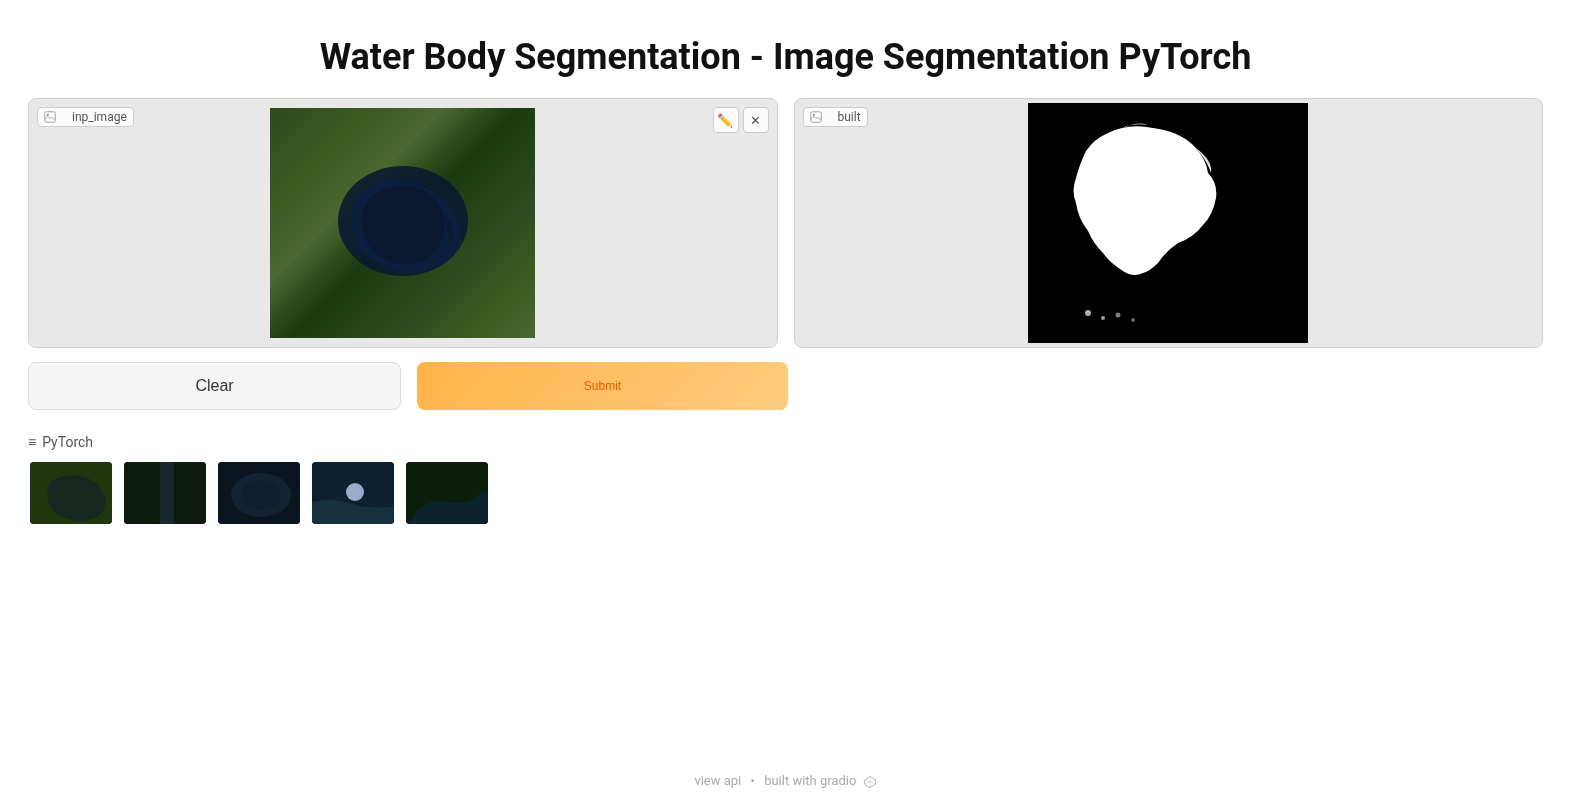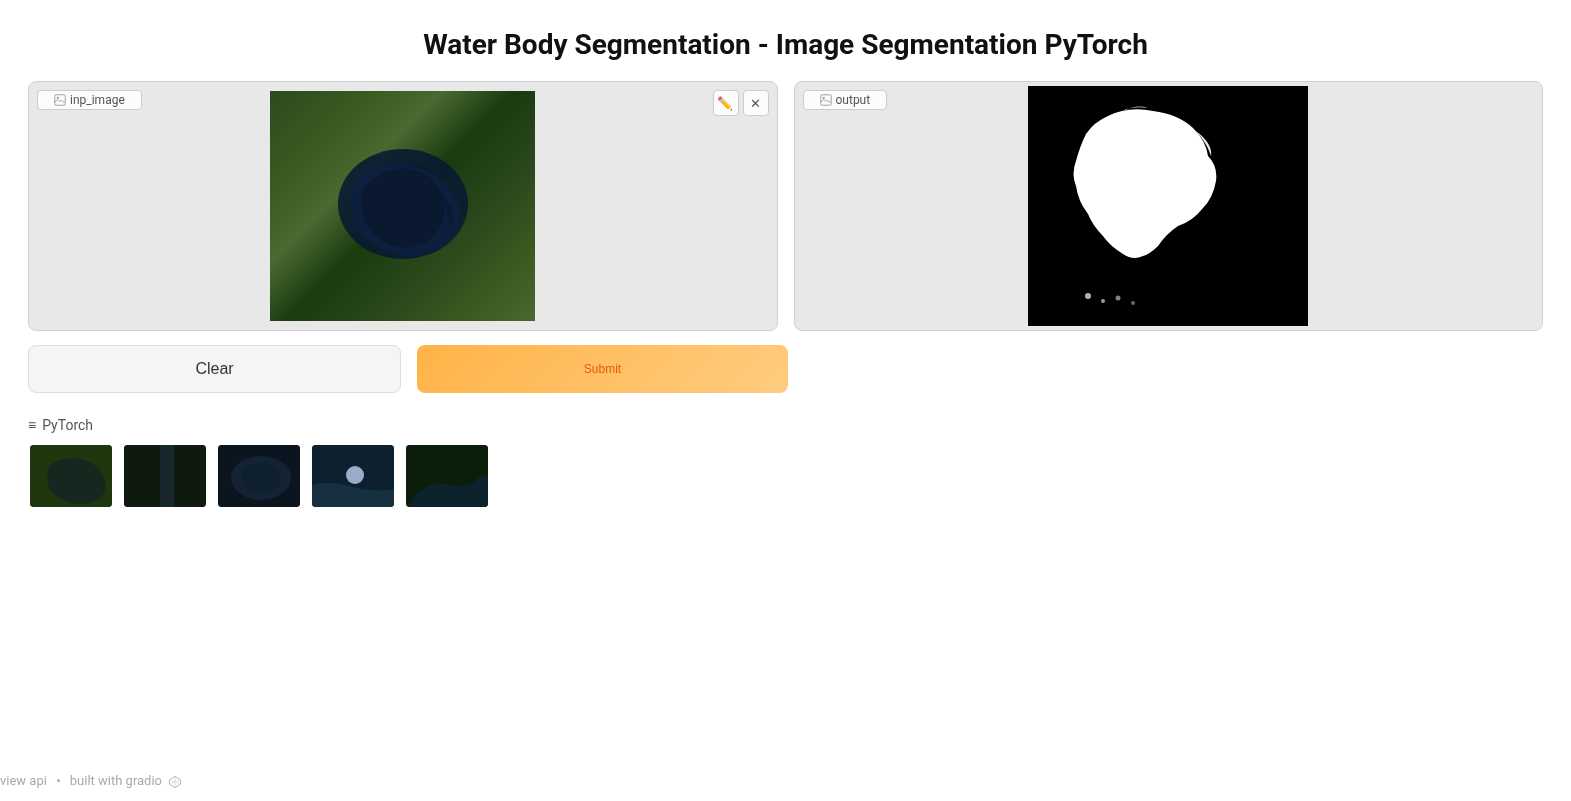--- a/index.html
+++ b/index.html
@@ -5,23 +5,23 @@
     * { box-sizing: border-box; margin: 0; padding: 0; }
     body {
       font-family: -apple-system, BlinkMacSystemFont, 'Segoe UI', Roboto, sans-serif;
       background: #ffffff;
       color: #333;
       min-height: 801px;
     }
 
     .page-title {
       text-align: center;
-      font-size: 28px;
+      font-size: 36px;
       font-weight: 700;
-      padding: 28px 0 20px;
+      padding: 36px 0 20px;
       color: #111;
     }
 
     .main-content {
       padding: 0 28px;
     }
 
     .panels-row {
       display: flex;
       gap: 16px;
@@ -38,26 +38,26 @@
       border: 1px solid #d0d0d0;
     }
 
     .panel-label {
       position: absolute;
       top: 8px;
       left: 8px;
       font-size: 12px;
       color: #555;
       background: rgba(255,255,255,0.85);
-      padding: 2px 16px;
+      padding: 2px 6px;
       border-radius: 4px;
       border: 1px solid #ccc;
       display: flex;
       align-items: center;
-      gap: 4px;
+      gap: 16px;
       z-index: 2;
     }
 
     .panel-icon {
       width: 12px;
       height: 12px;
       opacity: 0.6;
     }
 
     .panel-actions {
@@ -225,21 +225,21 @@
       width: 100%;
       height: 100%;
       background: linear-gradient(135deg, #0a1e0a 0%, #152515 40%, #0d1f0d 70%, #0a1a0a 100%);
     }
 
     .footer {
       position: fixed;
       bottom: 12px;
       left: 0;
       right: 0;
-      text-align: left;
+      text-align: center;
       font-size: 13px;
       color: #aaa;
     }
 
     .footer-link {
       color: #aaa;
       text-decoration: none;
     }
 
     .footer-dot {
@@ -293,21 +293,21 @@
       </div>
     </div>
 
     <div class="panel">
       <div class="panel-label">
         <svg class="panel-icon" viewBox="0 0 16 16" fill="none">
           <rect x="1" y="1" width="14" height="14" rx="2" stroke="#555" stroke-width="1.2"></rect>
           <circle cx="5" cy="5" r="1.5" fill="#555"></circle>
           <path d="M1 11l4-4 3 3 2-2 4 4" stroke="#555" stroke-width="1.2"></path>
         </svg>
-        <span>output</span>
+        <span>built</span>
       </div>
       <div class="panel-image-container">
         <div class="segmentation-img">
           <svg width="280" height="240" viewBox="0 0 280 240">
             <rect width="280" height="240" fill="#000"></rect>
 
             <path d="M80 30 Q100 20 125 25 Q150 28 165 42 Q178 55 180 70 Q190 80 188 95 Q185 112 175 122 Q165 135 150 140 Q138 148 130 160 Q122 168 115 170 Q105 175 95 168 Q82 160 75 150 Q65 140 60 128 Q50 115 48 100 Q43 88 48 75 Q52 60 58 48 Q66 36 80 30Z" fill="#fff"></path>
 
             <circle cx="60" cy="210" r="3" fill="#fff" opacity="0.7"></circle>
             <circle cx="75" cy="215" r="2" fill="#fff" opacity="0.6"></circle>

